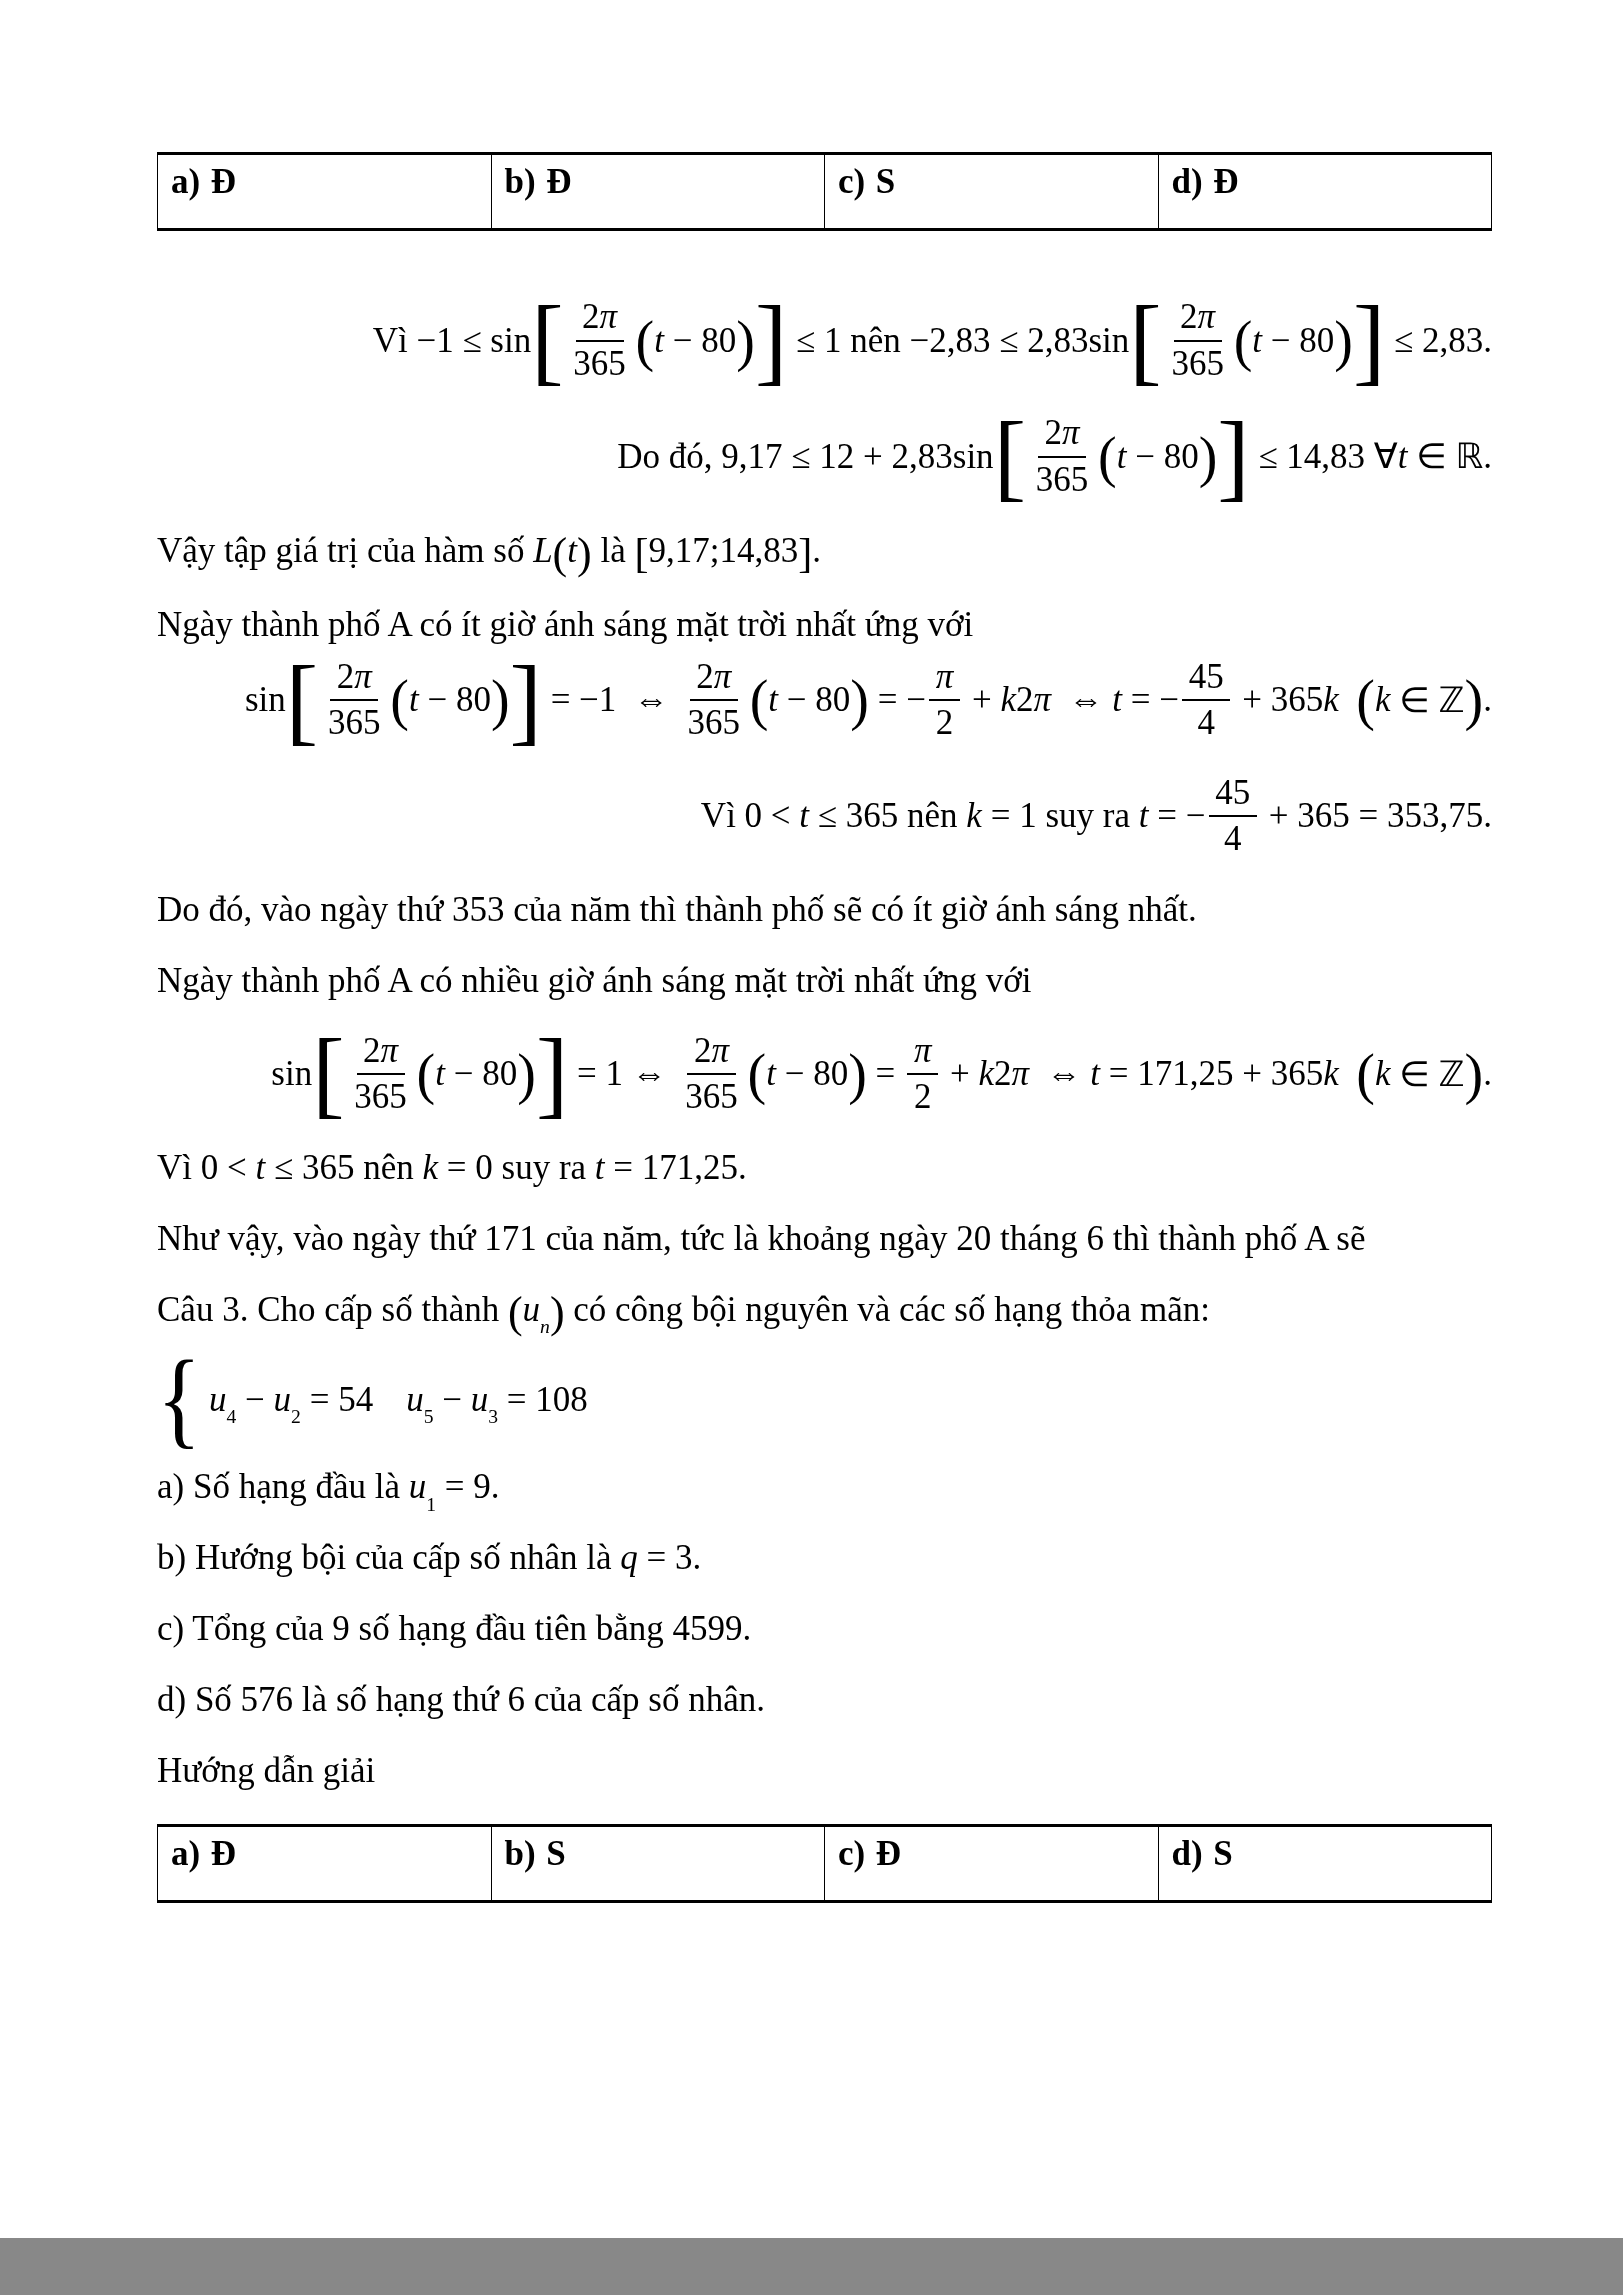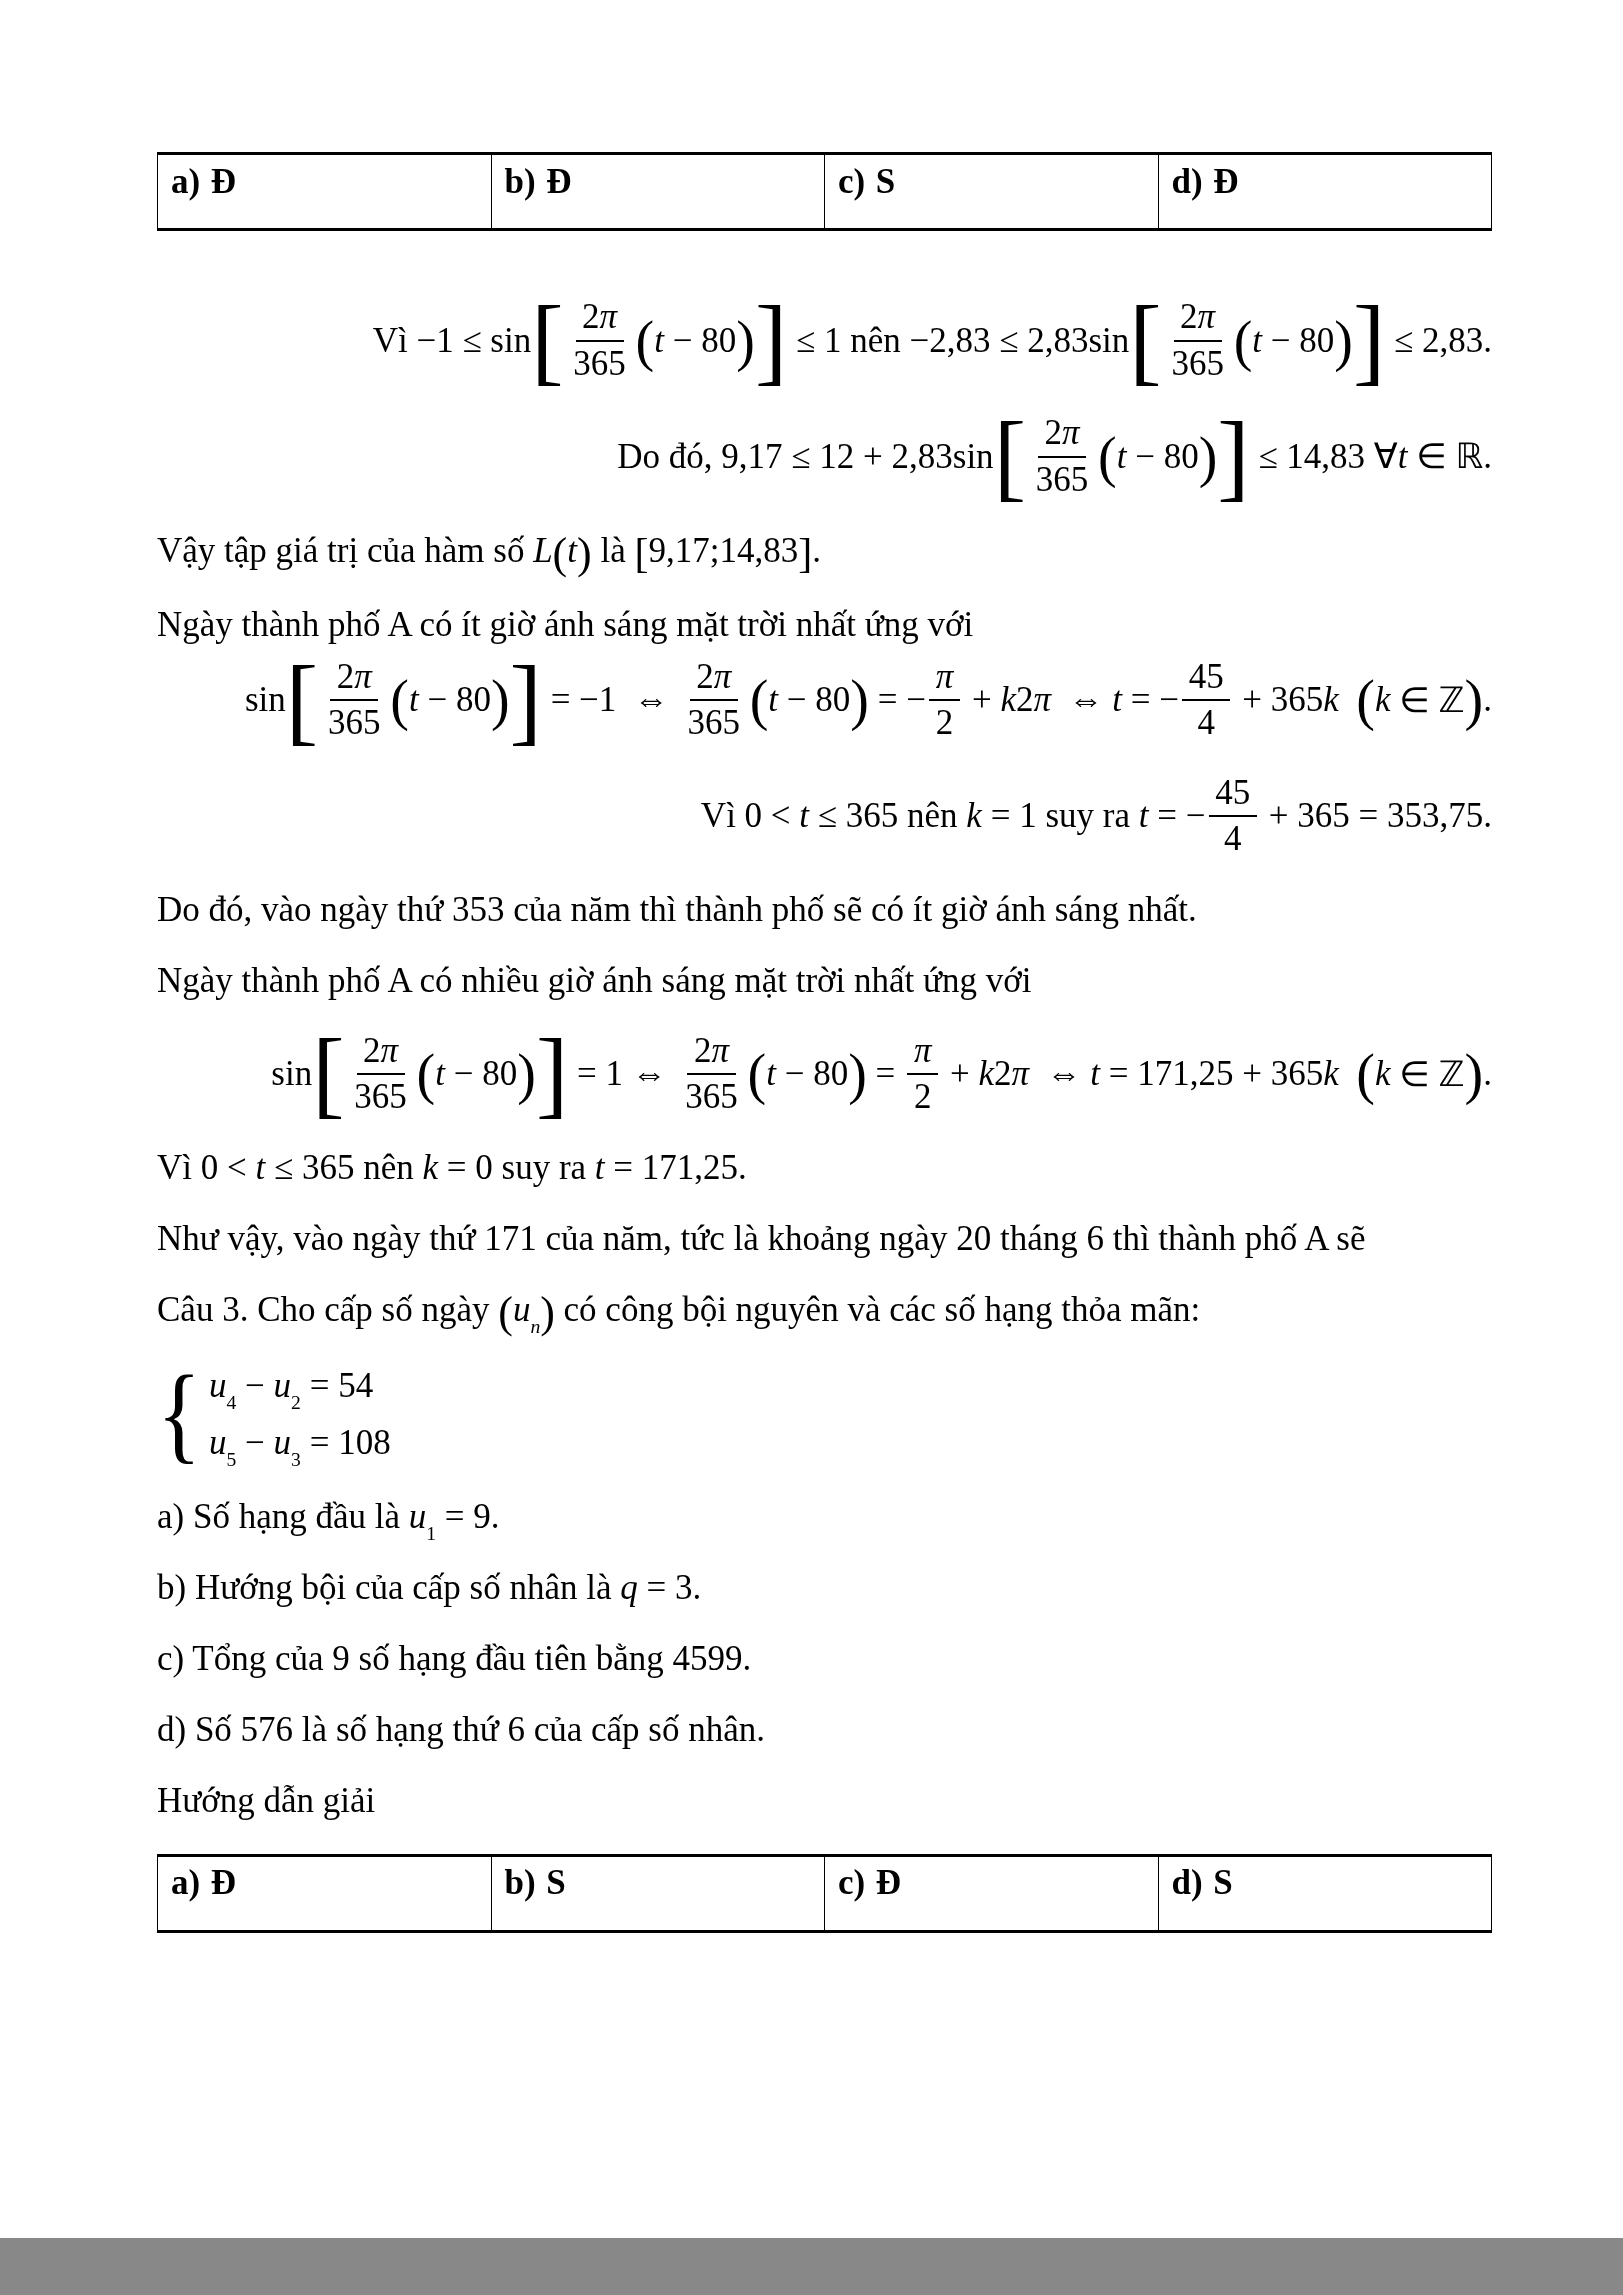--- a/index.html
+++ b/index.html
@@ -41,21 +41,21 @@
   .mp{font-size:44px;line-height:0.9;vertical-align:-0.14em;}
   .mb{font-size:42px;line-height:0.9;vertical-align:-0.12em;}
 
   sub{font-size:0.56em;line-height:0;position:relative;top:0.22em;font-style:normal;}
   sub.it{font-style:italic;}
   .subwrap{white-space:pre;}
 
   
   .sys{display:flex;align-items:center;}
   .sys .brace{font-size:92px;line-height:0.8;transform:scaleY(1.18);transform-origin:center;margin-right:7.9px;}
-  .sys .eqs{display:flex;flex-direction:column;gap:11px;}
+  .sys .eqs{display:flex;flex-direction:row;gap:33px;}
   .sys .eq{line-height:46px;white-space:pre;}
 </style>
 </head>
 <body>
 
 <div class="page">
 
   <table class="ans top">
     <tbody>
     <tr>
@@ -176,21 +176,21 @@
         <span class="it">k</span>
         <span class="rm">  </span>
         <span class="bigp">(</span>
         <span class="it">k</span>
         <span class="rm"> ∈ ℤ</span>
         <span class="bigp">)</span>
         <span class="rm">.</span>
       </div>
       <div class="block para"><span class="rm">Vì 0 &lt; </span><span class="it">t</span><span class="rm"> ≤ 365 nên </span><span class="it">k</span><span class="rm"> = 0 suy ra </span><span class="it">t</span><span class="rm"> = 171,25.</span></div>
       <div class="block para"><span class="rm">Như vậy, vào ngày thứ 171 của năm, tức là khoảng ngày 20 tháng 6 thì thành phố A sẽ</span></div>
-      <div class="block para"><span class="rm bold">Câu 3.</span><span class="rm"> Cho cấp số ngày </span><span class="mp">(</span><span class="subwrap"><span class="it">u</span><sub class="it">n</sub></span><span class="mp">)</span><span class="rm"> có công bội nguyên và các số hạng thỏa mãn:</span></div>
+      <div class="block para"><span class="rm bold">Câu 3.</span><span class="rm"> Cho cấp số thành </span><span class="mp">(</span><span class="subwrap"><span class="it">u</span><sub class="it">n</sub></span><span class="mp">)</span><span class="rm"> có công bội nguyên và các số hạng thỏa mãn:</span></div>
       <div class="block sys">
         <span class="brace">{</span>
         <span class="eqs">
           <div class="eq"><span class="subwrap"><span class="it">u</span><sub>4</sub></span><span class="rm"> − </span><span class="subwrap"><span class="it">u</span><sub>2</sub></span><span class="rm"> = 54</span></div>
           <div class="eq"><span class="subwrap"><span class="it">u</span><sub>5</sub></span><span class="rm"> − </span><span class="subwrap"><span class="it">u</span><sub>3</sub></span><span class="rm"> = 108</span></div>
         </span>
       </div>
       <div class="block para"><span class="rm bold">a)</span><span class="rm"> Số hạng đầu là </span><span class="subwrap"><span class="it">u</span><sub>1</sub></span><span class="rm"> = 9.</span></div>
       <div class="block para"><span class="rm bold">b)</span><span class="rm"> Hướng bội của cấp số nhân là </span><span class="it">q</span><span class="rm"> = 3.</span></div>
       <div class="block para"><span class="rm bold">c)</span><span class="rm"> Tổng của 9 số hạng đầu tiên bằng 4599.</span></div>

